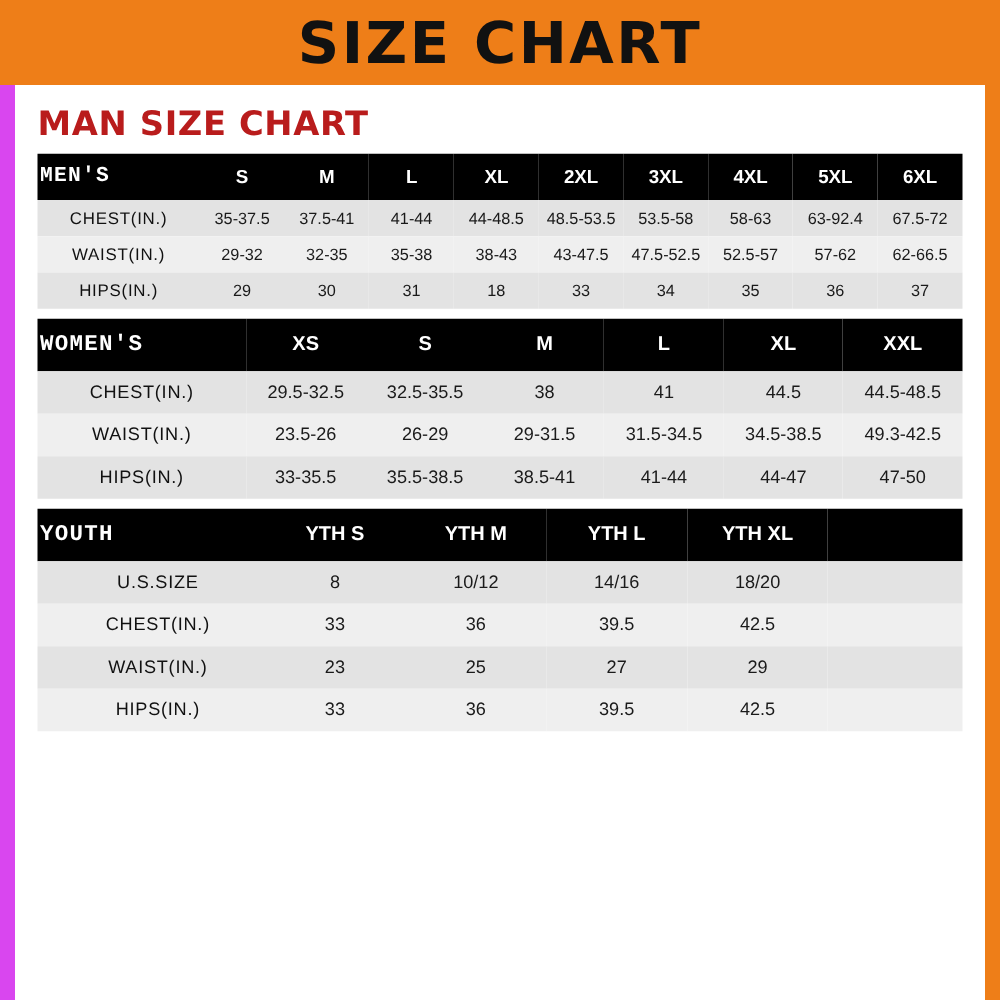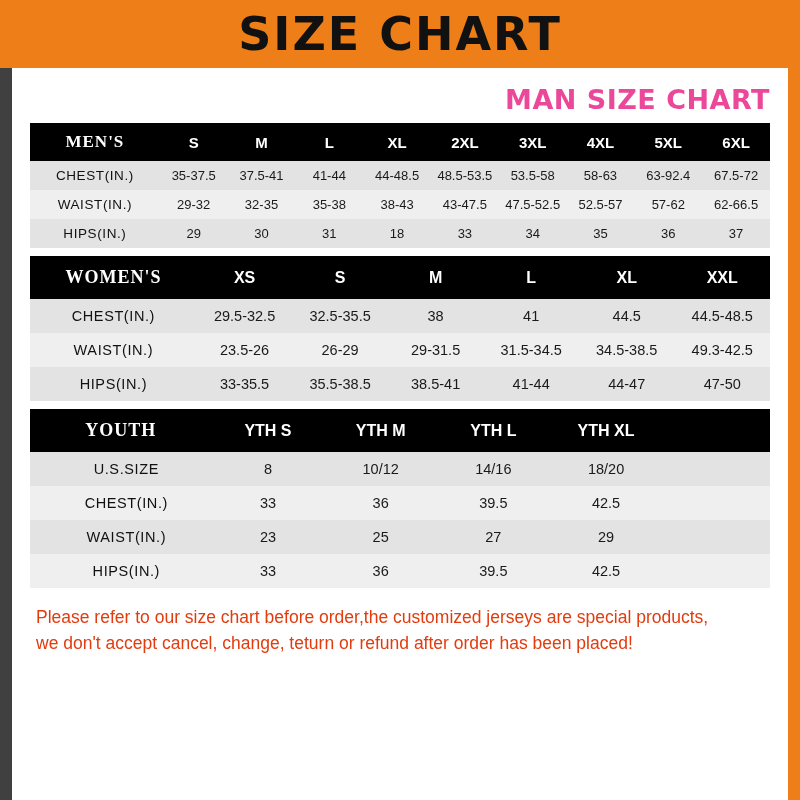--- a/index.html
+++ b/index.html
@@ -12,21 +12,21 @@
     background: #ffffff;
     font-family: "Liberation Sans", sans-serif;
     overflow: hidden;
   }
   .page {
     position: relative;
     width: 800px;
     height: 800px;
     background: #ffffff;
     box-sizing: border-box;
-    border-left: 12px solid #404040;
+    border-left: 12px solid #d946ef;
     border-right: 12px solid #ee7e18;
   }
   .banner {
     background: #ee7e18;
     height: 68px;
     display: flex;
     align-items: center;
     justify-content: center;
     margin: 0 -12px;
   }
@@ -35,25 +35,25 @@
     font-weight: bold;
     font-size: 46px;
     letter-spacing: 2px;
     color: #111111;
     line-height: 1;
   }
   .content {
     padding: 0 18px;
   }
   .section-title {
-    text-align: right;
+    text-align: left;
     font-family: "DejaVu Sans", sans-serif;
     font-weight: bold;
     font-size: 27px;
-    color: #ec4899;
+    color: #b91c1c;
     letter-spacing: 0.5px;
   }
   .t-man { margin-top: 16px; }
   .t-women { margin-top: 19px; }
   .t-youth { margin-top: 22px; }
 
   table.chart {
     width: 100%;
     border-collapse: collapse;
     table-layout: fixed;
@@ -67,22 +67,22 @@
   table.chart thead tr {
     background: #000000;
   }
   table.chart thead th {
     color: #ffffff;
     font-size: 15px;
     padding: 9px 2px;
     font-weight: bold;
   }
   table.chart thead th.rowlabel {
-    text-align: center;
-    font-family: Liberation Serif, serif;
+    text-align: left;
+    font-family: Liberation Mono, monospace;
     font-size: 17px;
     letter-spacing: 1px;
   }
   table.chart tbody td {
     font-size: 13px;
     color: #1a1a1a;
     padding: 7px 2px;
   }
   table.chart tbody td.rowlabel {
     text-align: center;
@@ -263,19 +263,15 @@
           <td class="rowlabel">HIPS(IN.)</td>
           <td>33</td>
           <td>36</td>
           <td>39.5</td>
           <td>42.5</td>
           <td></td>
         </tr>
       </tbody>
     </table>
 
-    <div class="notice">
-      <div>Please refer to our size chart before order,the customized jerseys are special products,</div>
-      <div>we don't accept cancel, change, teturn or refund after order has been placed!</div>
-    </div>
 
   </div>
 </div>
 
 </body></html>

